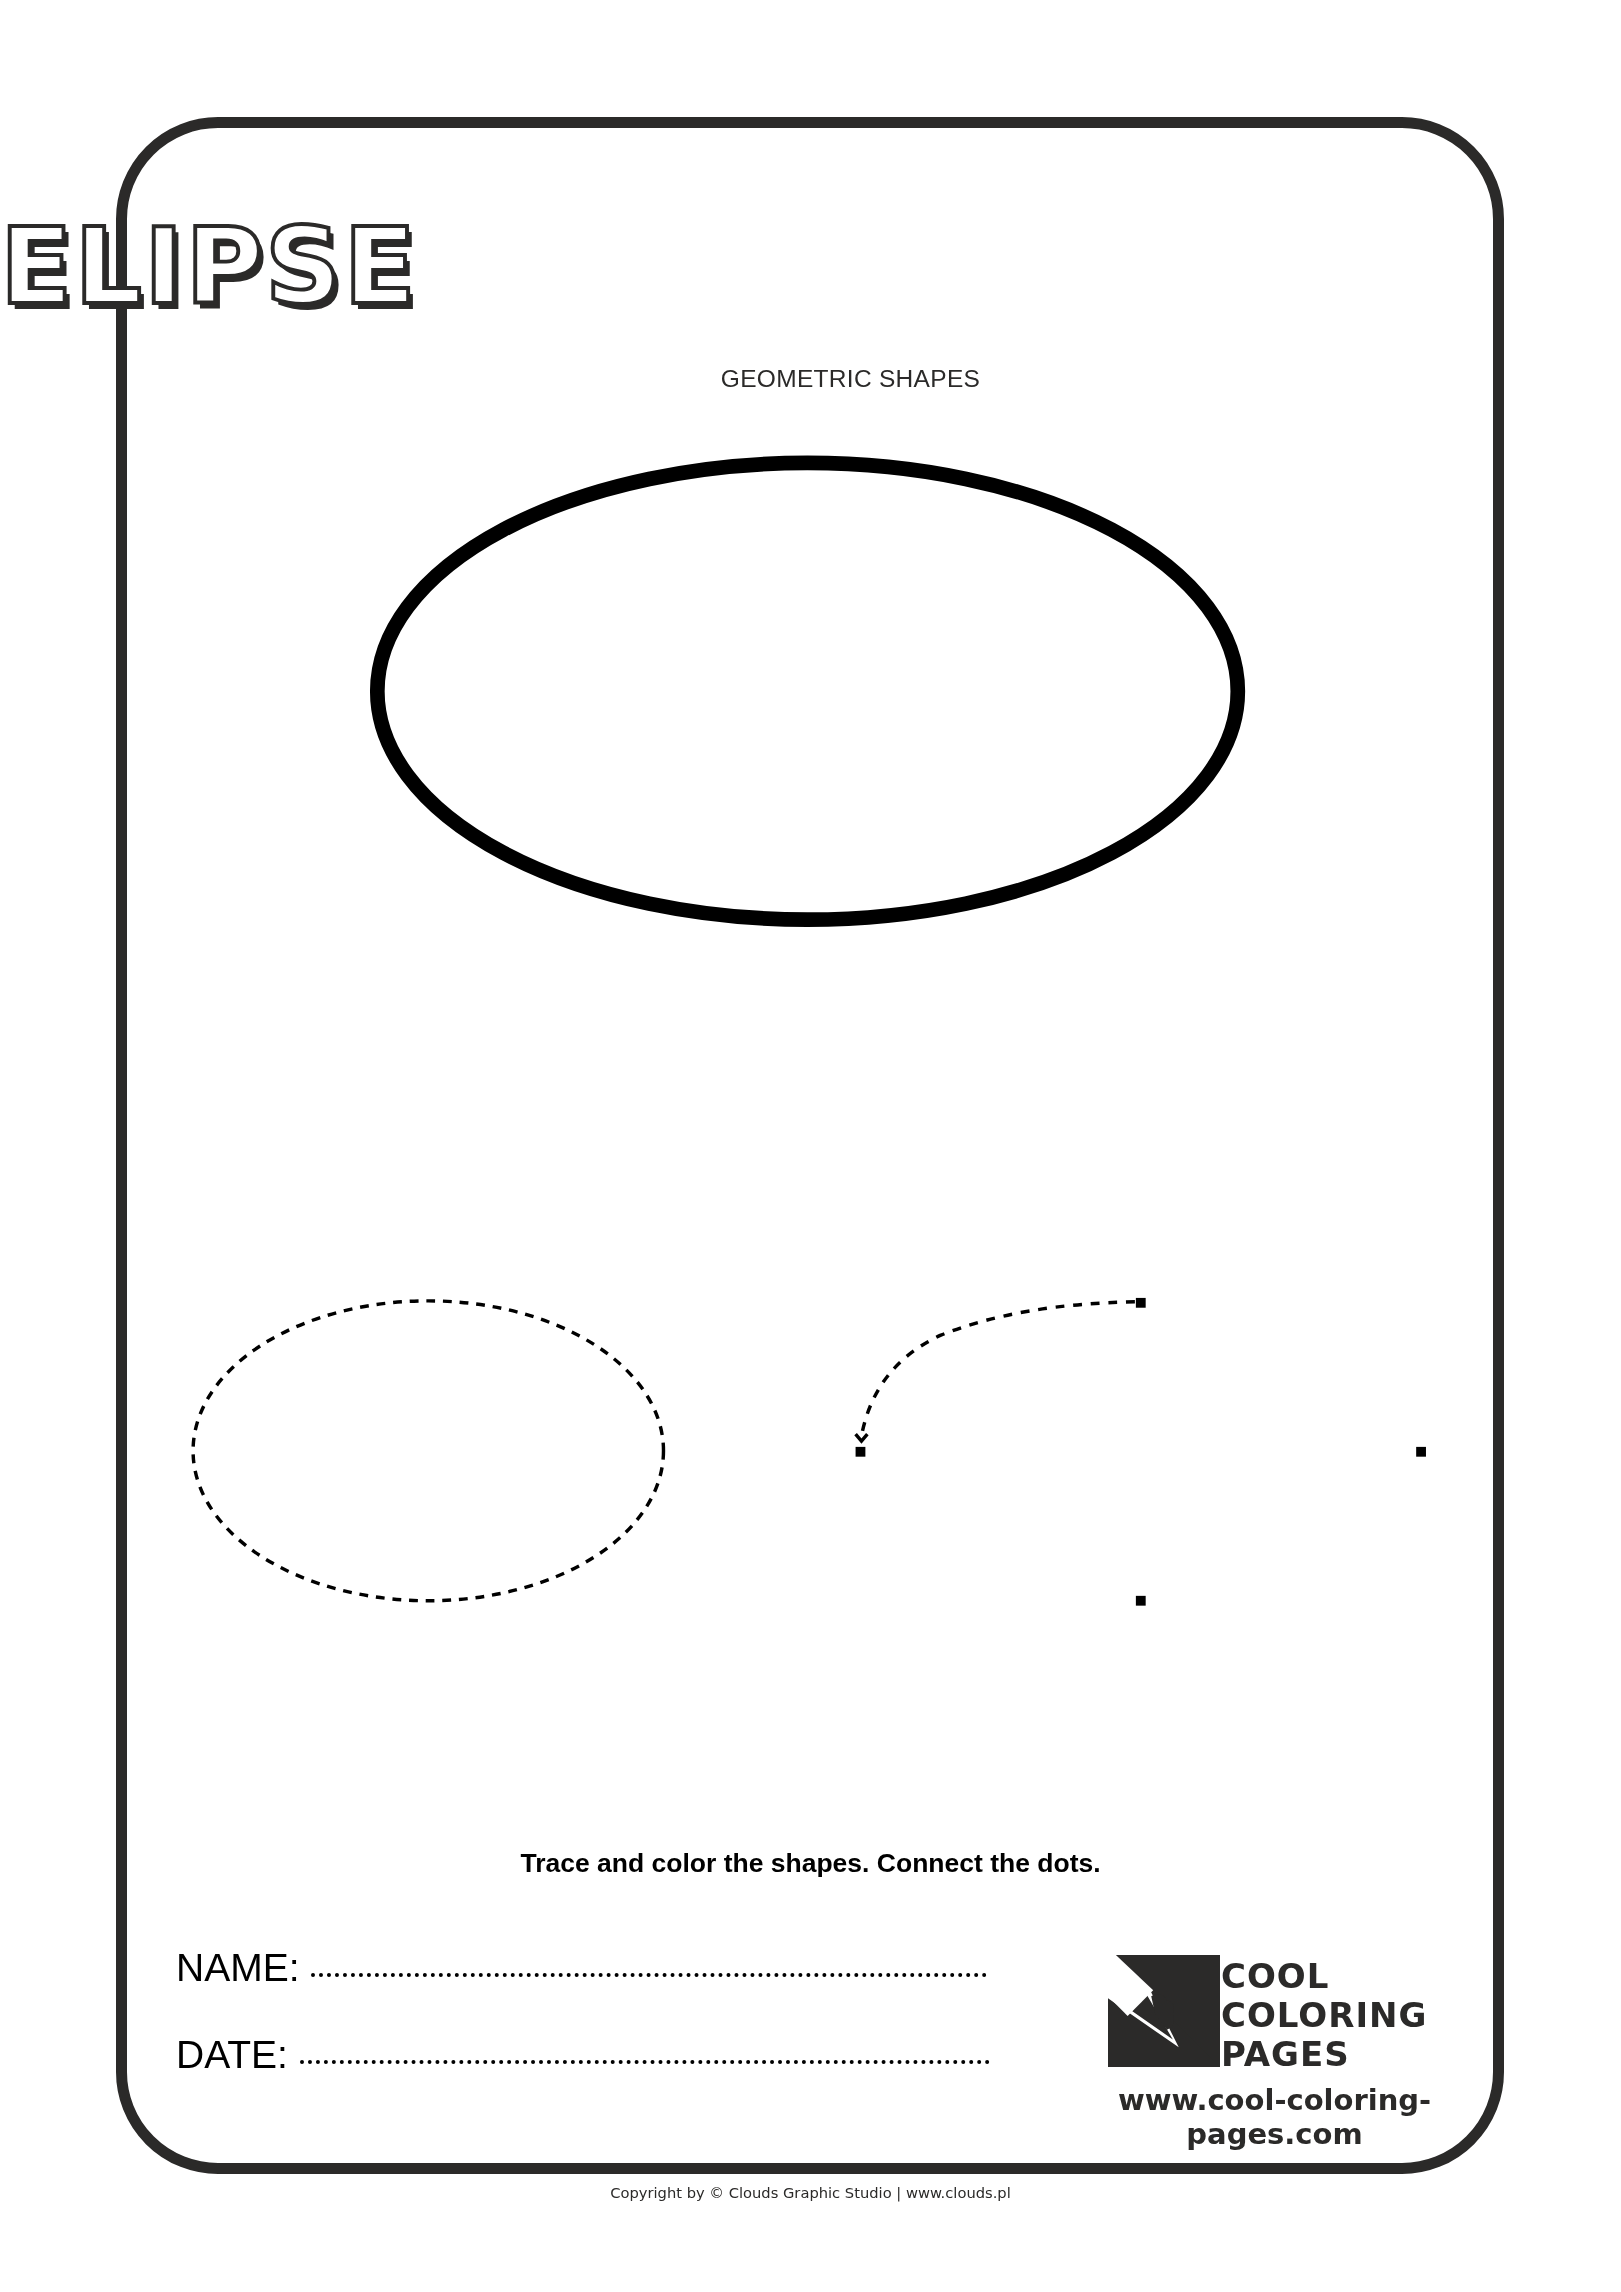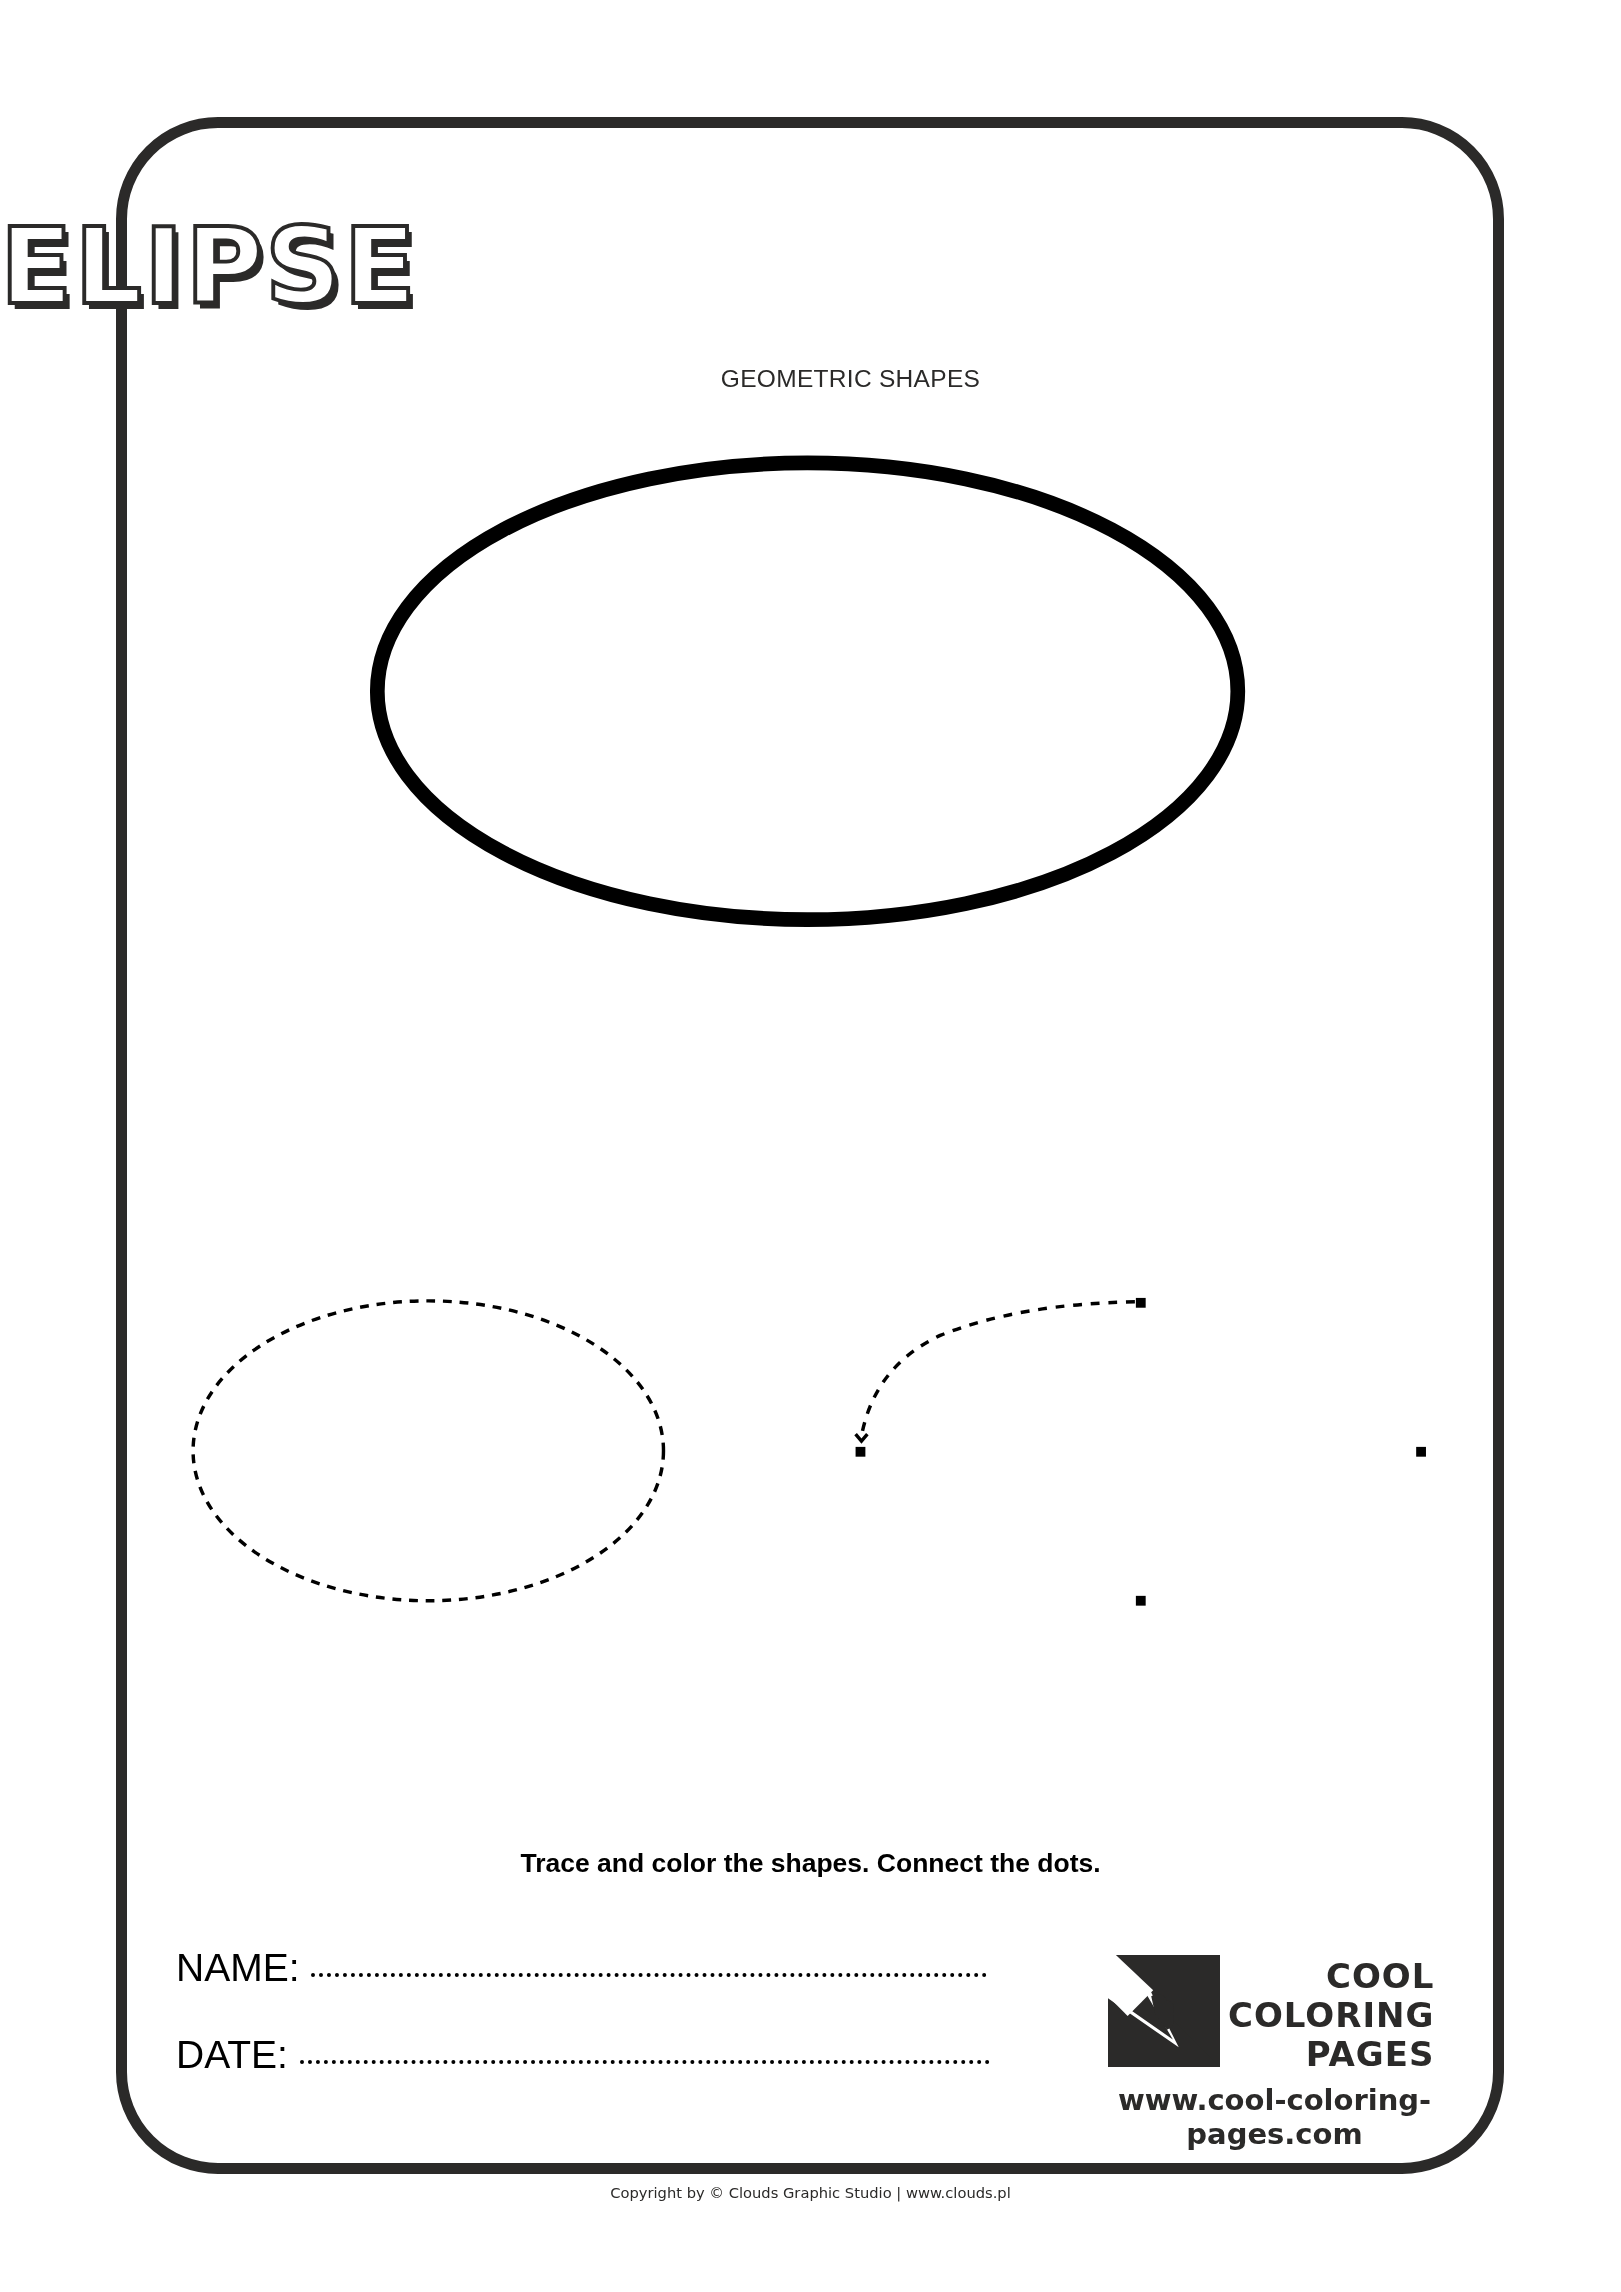--- a/index.html
+++ b/index.html
@@ -96,29 +96,28 @@
     }
     .logo-mark {
       position: absolute;
       left: 0;
       top: 0;
       width: 112px;
       height: 112px;
     }
     .logo-text {
       position: absolute;
-      left: 120px;
+      left: 113px;
       top: 2px;
       font-family: "DejaVu Sans", sans-serif;
       font-weight: bold;
       font-size: 34px;
       line-height: 39px;
       color: #2b2a29;
       letter-spacing: 1px;
-      text-align: right;
     }
     .logo-url {
       position: absolute;
       left: 1108px;
       top: 2083px;
       width: 333px;
       text-align: center;
       font-family: "DejaVu Sans", sans-serif;
       font-weight: bold;
       font-size: 29px;

